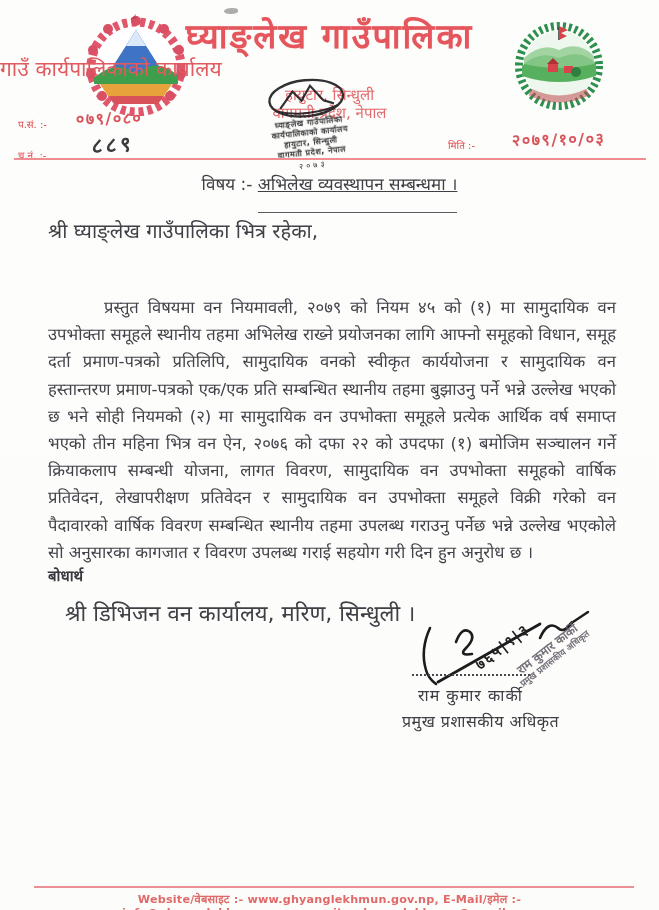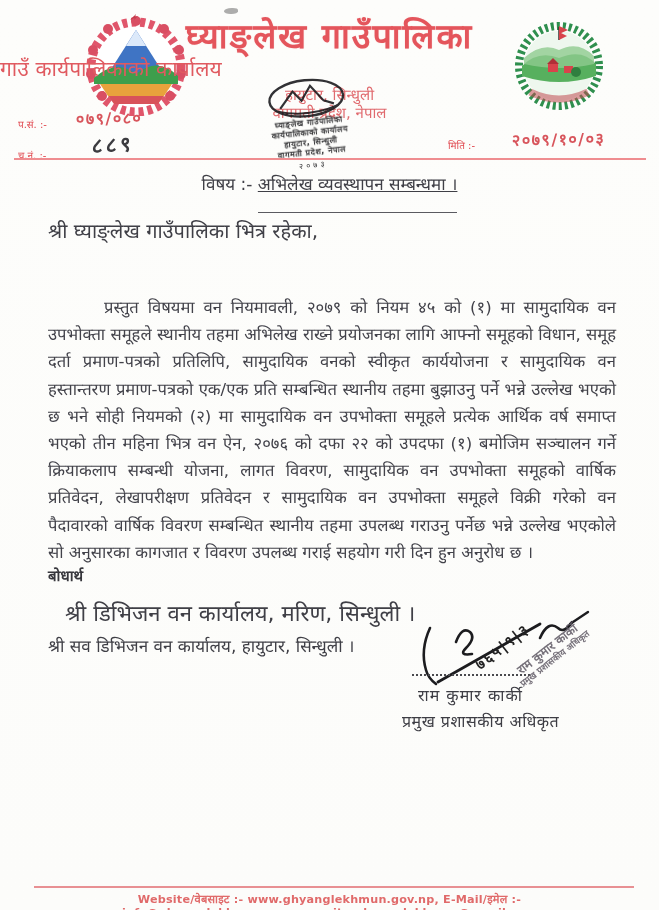--- a/index.html
+++ b/index.html
@@ -164,21 +164,20 @@
   </div>
 
   <div class="recipient">
     <div>श्री घ्याङ्लेख गाउँपालिका भित्र रहेका,</div>
   </div>
 
   <div class="body-par">प्रस्तुत विषयमा वन नियमावली, २०७९ को नियम ४५ को (१) मा सामुदायिक वन उपभोक्ता समूहले स्थानीय तहमा अभिलेख राख्ने प्रयोजनका लागि आफ्नो समूहको विधान, समूह दर्ता प्रमाण-पत्रको प्रतिलिपि, सामुदायिक वनको स्वीकृत कार्ययोजना र सामुदायिक वन हस्तान्तरण प्रमाण-पत्रको एक/एक प्रति सम्बन्धित स्थानीय तहमा बुझाउनु पर्ने भन्ने उल्लेख भएको छ भने सोही नियमको (२) मा सामुदायिक वन उपभोक्ता समूहले प्रत्येक आर्थिक वर्ष समाप्त भएको तीन महिना भित्र वन ऐन, २०७६ को दफा २२ को उपदफा (१) बमोजिम सञ्चालन गर्ने क्रियाकलाप सम्बन्धी योजना, लागत विवरण, सामुदायिक वन उपभोक्ता समूहको वार्षिक प्रतिवेदन, लेखापरीक्षण प्रतिवेदन र सामुदायिक वन उपभोक्ता समूहले विक्री गरेको वन पैदावारको वार्षिक विवरण सम्बन्धित स्थानीय तहमा उपलब्ध गराउनु पर्नेछ भन्ने उल्लेख भएकोले सो अनुसारका कागजात र विवरण उपलब्ध गराई सहयोग गरी दिन हुन अनुरोध छ ।</div>
 
   <div class="cc-head">बोधार्थ</div>
   <div class="cc-1">श्री डिभिजन वन कार्यालय, मरिण, सिन्धुली ।</div>
-  <div class="cc-2">श्री सव डिभिजन वन कार्यालय, हायुटार, सिन्धुली ।</div>
 
   <svg class="sig-svg" width="210" height="100" viewBox="0 0 210 100">
     <path d="M18 30 Q8 52 14 72 Q16 80 24 86" fill="none" stroke="#1c1c1f" stroke-width="2.6" stroke-linecap="round"></path>
     <path d="M44 44 Q50 28 58 34 Q64 40 54 50 Q46 58 60 56" fill="none" stroke="#1c1c1f" stroke-width="2.6" stroke-linecap="round"></path>
     <path d="M26 84 L128 26" fill="none" stroke="#1c1c1f" stroke-width="2.8" stroke-linecap="round"></path>
     <path d="M128 40 Q136 22 146 30 Q152 36 160 24" fill="none" stroke="#1c1c1f" stroke-width="2.6" stroke-linecap="round"></path>
     <path d="M158 26 L176 14" fill="none" stroke="#1c1c1f" stroke-width="2.4" stroke-linecap="round"></path>
   </svg>
   <div class="scribble-num">७६५|९|३</div>
 

